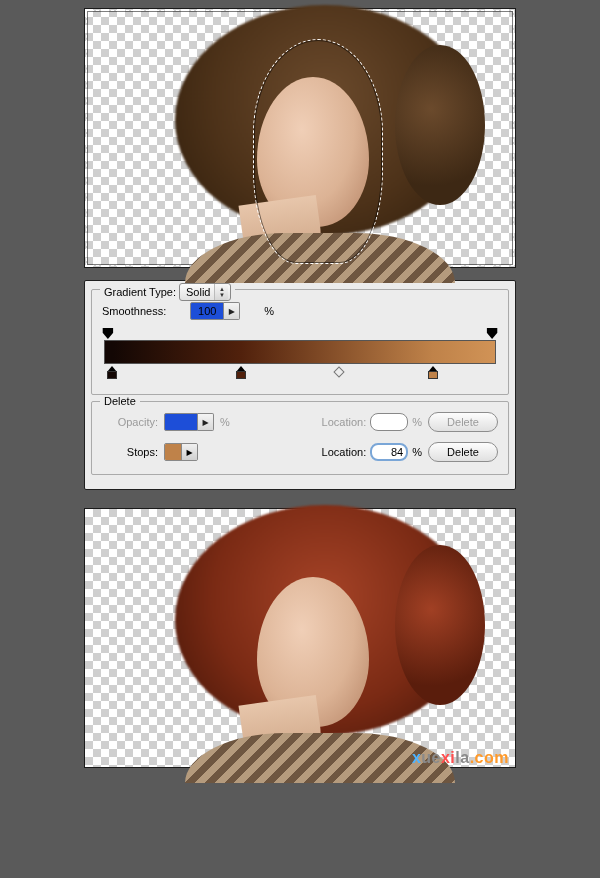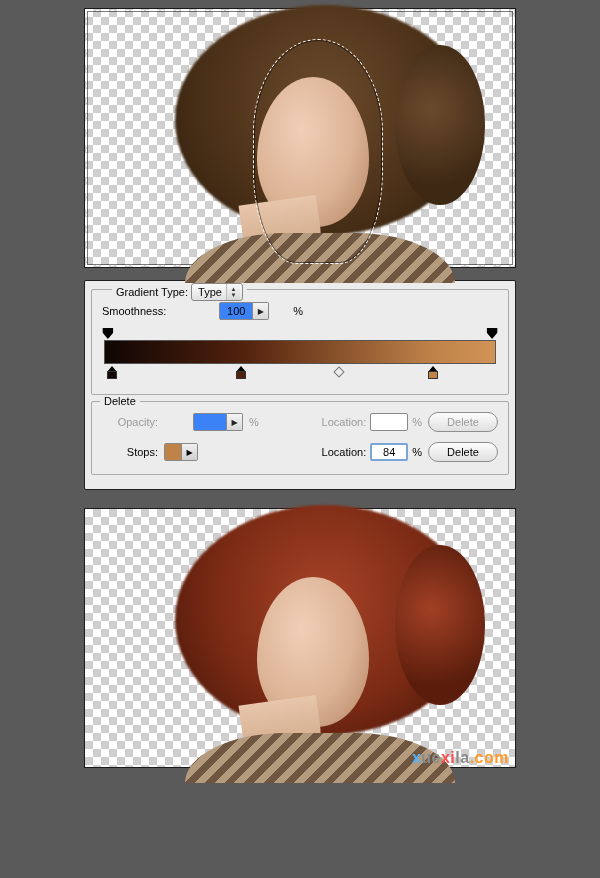--- a/index.html
+++ b/index.html
@@ -72,21 +72,21 @@
   .fieldset {
     position: relative;
     border: 1px solid #aaa;
     border-radius: 2px;
     padding: 10px 10px 6px 10px;
     margin: 0 0 6px 0;
   }
   .fieldset .legend {
     position: absolute;
     top: -7px;
-    left: 20px;
+    left: 8px;
     background: #ececec;
     padding: 0 4px;
     font-size: 11px;
   }
   .row { display: flex; align-items: center; gap: 24px; margin-bottom: 6px; }
   .label { white-space: nowrap; }
   .select {
     display: inline-flex;
     align-items: center;
     height: 18px;
@@ -114,26 +114,25 @@
   }
   .num-input {
     display: inline-flex;
     align-items: stretch;
     height: 18px;
   }
   .num-input input {
     width: 34px;
     height: 18px;
     border: 1px solid #888;
-    background: #3b82f6;
+    background: #1d4ed8;
     font-size: 11px;
     padding: 0 2px;
     text-align: center;
     border-radius: 2px 0 0 2px;
-    margin-left: 29px;
   }
   .num-input .step {
     width: 16px;
     border: 1px solid #888;
     border-left: none;
     background: linear-gradient(#f4f4f4,#d8d8d8);
     display: flex;
     align-items: center;
     justify-content: center;
     border-radius: 0 2px 2px 0;
@@ -141,22 +140,22 @@
     color: #222;
     cursor: default;
   }
   .plain-input {
     width: 38px;
     height: 18px;
     border: 1px solid #888;
     background: #fff;
     font-size: 11px;
     padding: 0 4px;
-    border-radius: 2px;
-    text-align: center;
+    border-radius: 8px;
+    text-align: right;
   }
   .plain-input.highlighted {
     border: 2px solid #7aa6d7;
     padding: 0 3px;
   }
   .percent { font-size: 11px; }
   .disabled { color: #9a9a9a; }
 
   .ramp-area {
     position: relative;
@@ -301,21 +300,21 @@
   </div>
 
   <div class="ants" style="left:168px;top:30px;width:130px;height:225px;border-radius:60% 60% 40% 40% / 50% 50% 50% 50%;"></div>
 </div>
 
 <div class="panel">
   <div class="fieldset">
     <span class="legend">
       <span class="label">Gradient Type:</span>
       <span class="select">
-        <span>Type</span>
+        <span>Solid</span>
         <span class="arrows">▲<br>▼</span>
       </span>
     </span>
     <div class="row" style="margin-top:2px;">
       <span class="label">Smoothness:</span>
       <span class="num-input">
         <input type="text" value="100" style="">
         <span class="step">▶</span>
       </span>
       <span class="percent">%</span>

